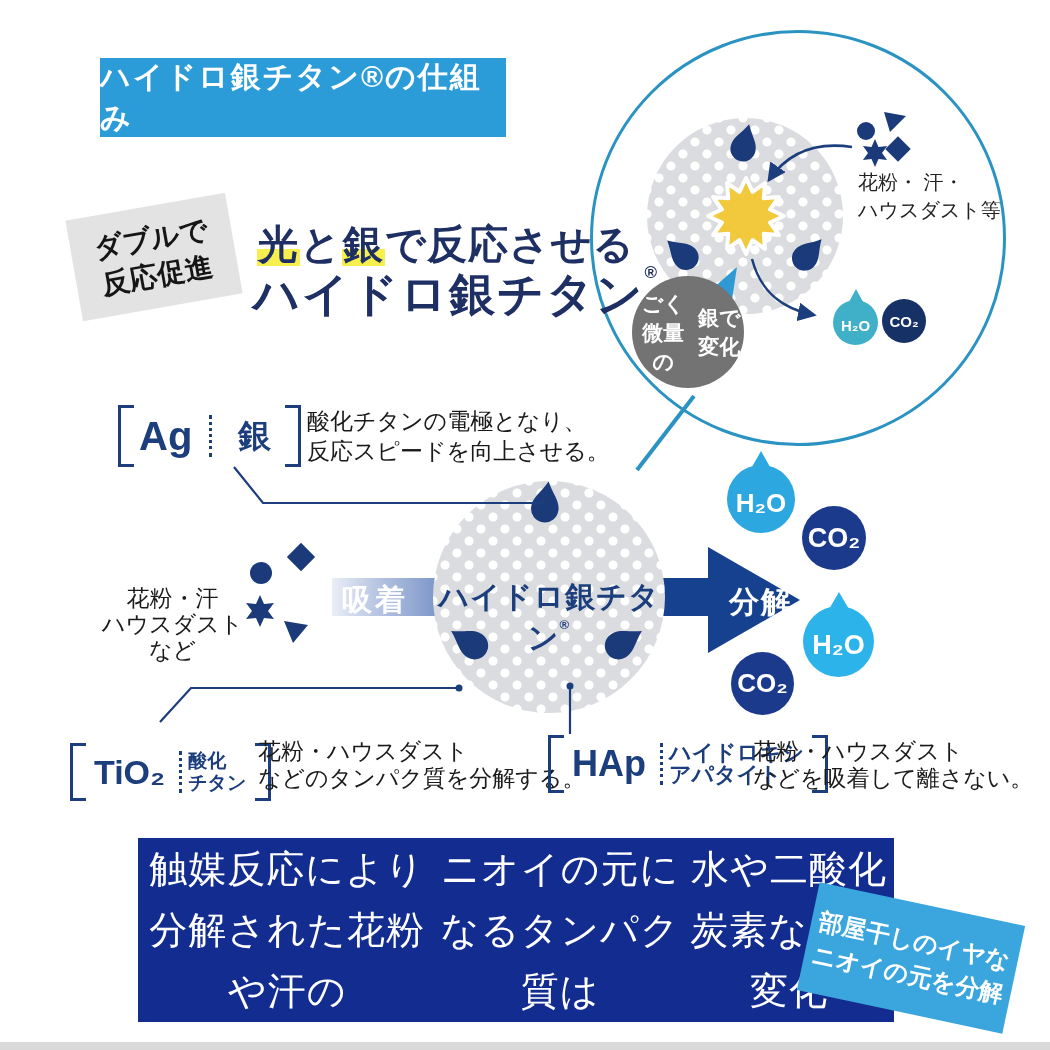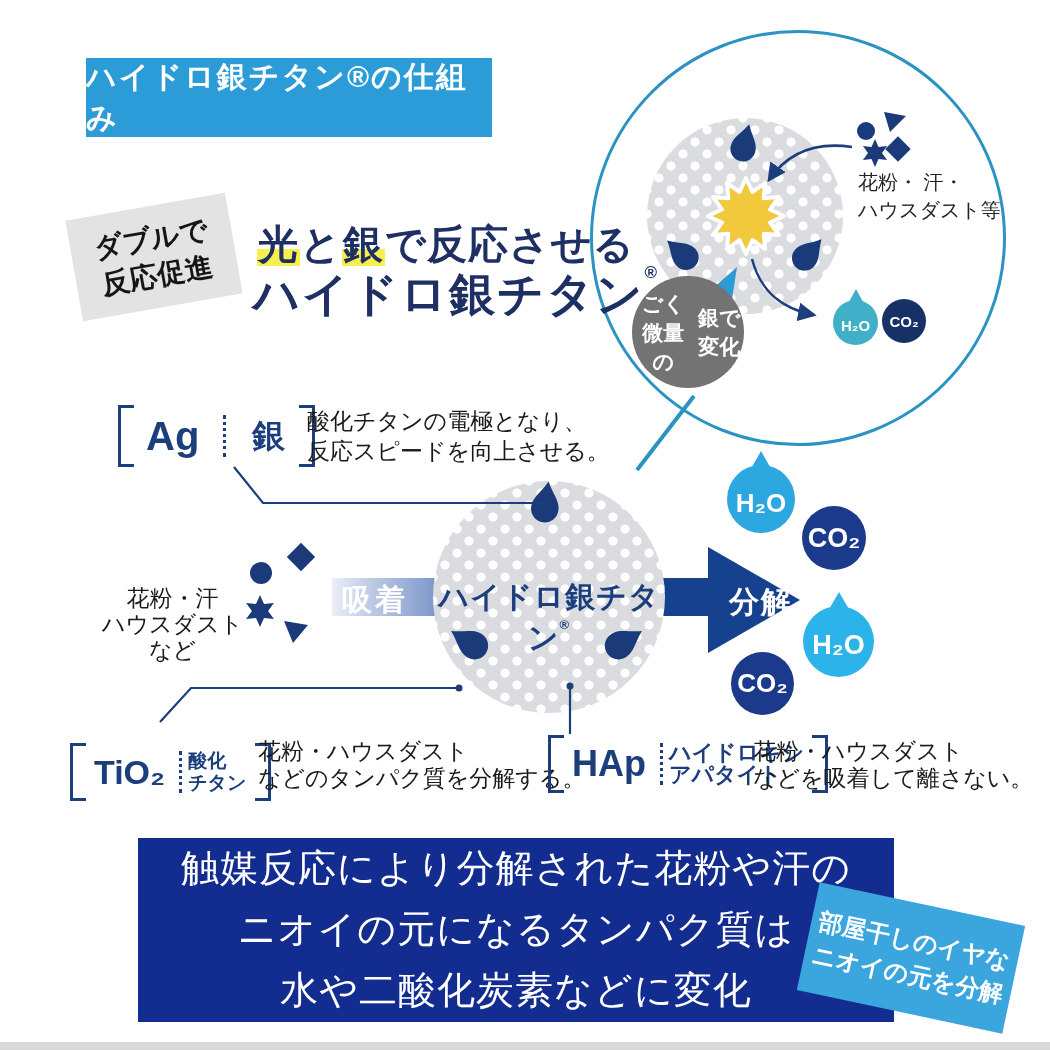--- a/index.html
+++ b/index.html
@@ -3,21 +3,21 @@
 <meta charset="utf-8">
 <style>
   html,body{margin:0;padding:0;background:#ffffff;}
   .stage{
     position:relative;width:1050px;height:1050px;overflow:hidden;background:#ffffff;
     font-family:"Liberation Sans","DejaVu Sans",sans-serif;
   }
   .abs{position:absolute;}
 
   
-  .header-box{left:86px;top:58px;width:406px;height:79px;background:#2b9cd8;
+  .header-box{left:100px;top:58px;width:406px;height:79px;background:#2b9cd8;
     color:#fff;font-size:30px;font-weight:700;letter-spacing:2px;
     display:flex;align-items:center;justify-content:center;z-index:5;}
 
   
   .badge{left:73px;top:206px;width:162px;height:102px;background:#e3e3e4;
     transform:rotate(-10deg);display:flex;flex-direction:column;align-items:center;justify-content:center;
     color:#151515;font-size:28px;font-weight:700;line-height:37px;z-index:5;}
 
   
   .headline1{left:257px;top:217px;font-size:40px;font-weight:600;color:#1e2f63;z-index:5;letter-spacing:1px;}
@@ -75,21 +75,21 @@
   .br{align-self:stretch;width:13px;border:3px solid #1c3e7d;}
   .br.open{border-right:none;}
   .br.close{border-left:none;}
   .dotted-div{align-self:center;height:42px;border-left:3px dotted #1c3e7d;margin:0 12px;}
   .sym{font-weight:600;}
   .sub-name{font-size:19px;line-height:22px;font-weight:600;}
   .note-desc{color:#1a1a1a;font-size:23px;line-height:30px;z-index:5;font-weight:500;}
 
   
   .banner{left:138px;top:838px;width:756px;height:184px;background:#132c8f;z-index:3;
-    display:flex;flex-direction:column;align-items:center;justify-content:flex-start;
+    display:flex;flex-direction:row;align-items:center;justify-content:flex-end;
     color:#fff;font-size:38px;line-height:61px;text-align:center;letter-spacing:1px;}
   .sticker{left:806px;top:903px;width:210px;height:110px;background:#3ba5de;transform:rotate(12deg);
     display:flex;flex-direction:column;align-items:center;justify-content:center;
     color:#fff;font-size:24px;font-weight:700;line-height:34px;z-index:6;}
 
   .bottom-strip{left:0;top:1042px;width:1050px;height:8px;background:#d9d9d9;z-index:1;}
 
   svg.overlay{position:absolute;left:0;top:0;z-index:3;pointer-events:none;}
 </style>
 </head>
@@ -180,21 +180,21 @@
 
   <div class="wdrop" style="left:833px;top:300px;width:45px;height:45px;--c:#3fb0c7;--sw:12px;--sh:22px;font-size:15px;">
     <span style="padding-top:6px;">H₂O</span>
   </div>
   <div class="co2ball" style="left:882px;top:299px;width:44px;height:44px;background:#163166;font-size:15px;">
     <span>CO₂</span>
   </div>
 
   <div class="abs note-bracket" style="left:118px;top:405px;height:62px;">
     <span class="br open"></span>
-    <span class="sym" style="font-size:40px;margin:0 12px;">Ag</span>
+    <span class="sym" style="font-size:40px;margin:0 5px;">Ag</span>
     <span class="dotted-div"></span>
     <span class="sym" style="font-size:33px;margin:0 14px;">銀</span>
     <span class="br close"></span>
   </div>
   <div class="abs note-desc" style="left:307px;top:406px;">
     <div>酸化チタンの電極となり、</div>
     <div>反応スピードを向上させる。</div>
   </div>
 
   <div class="abs source-label">

